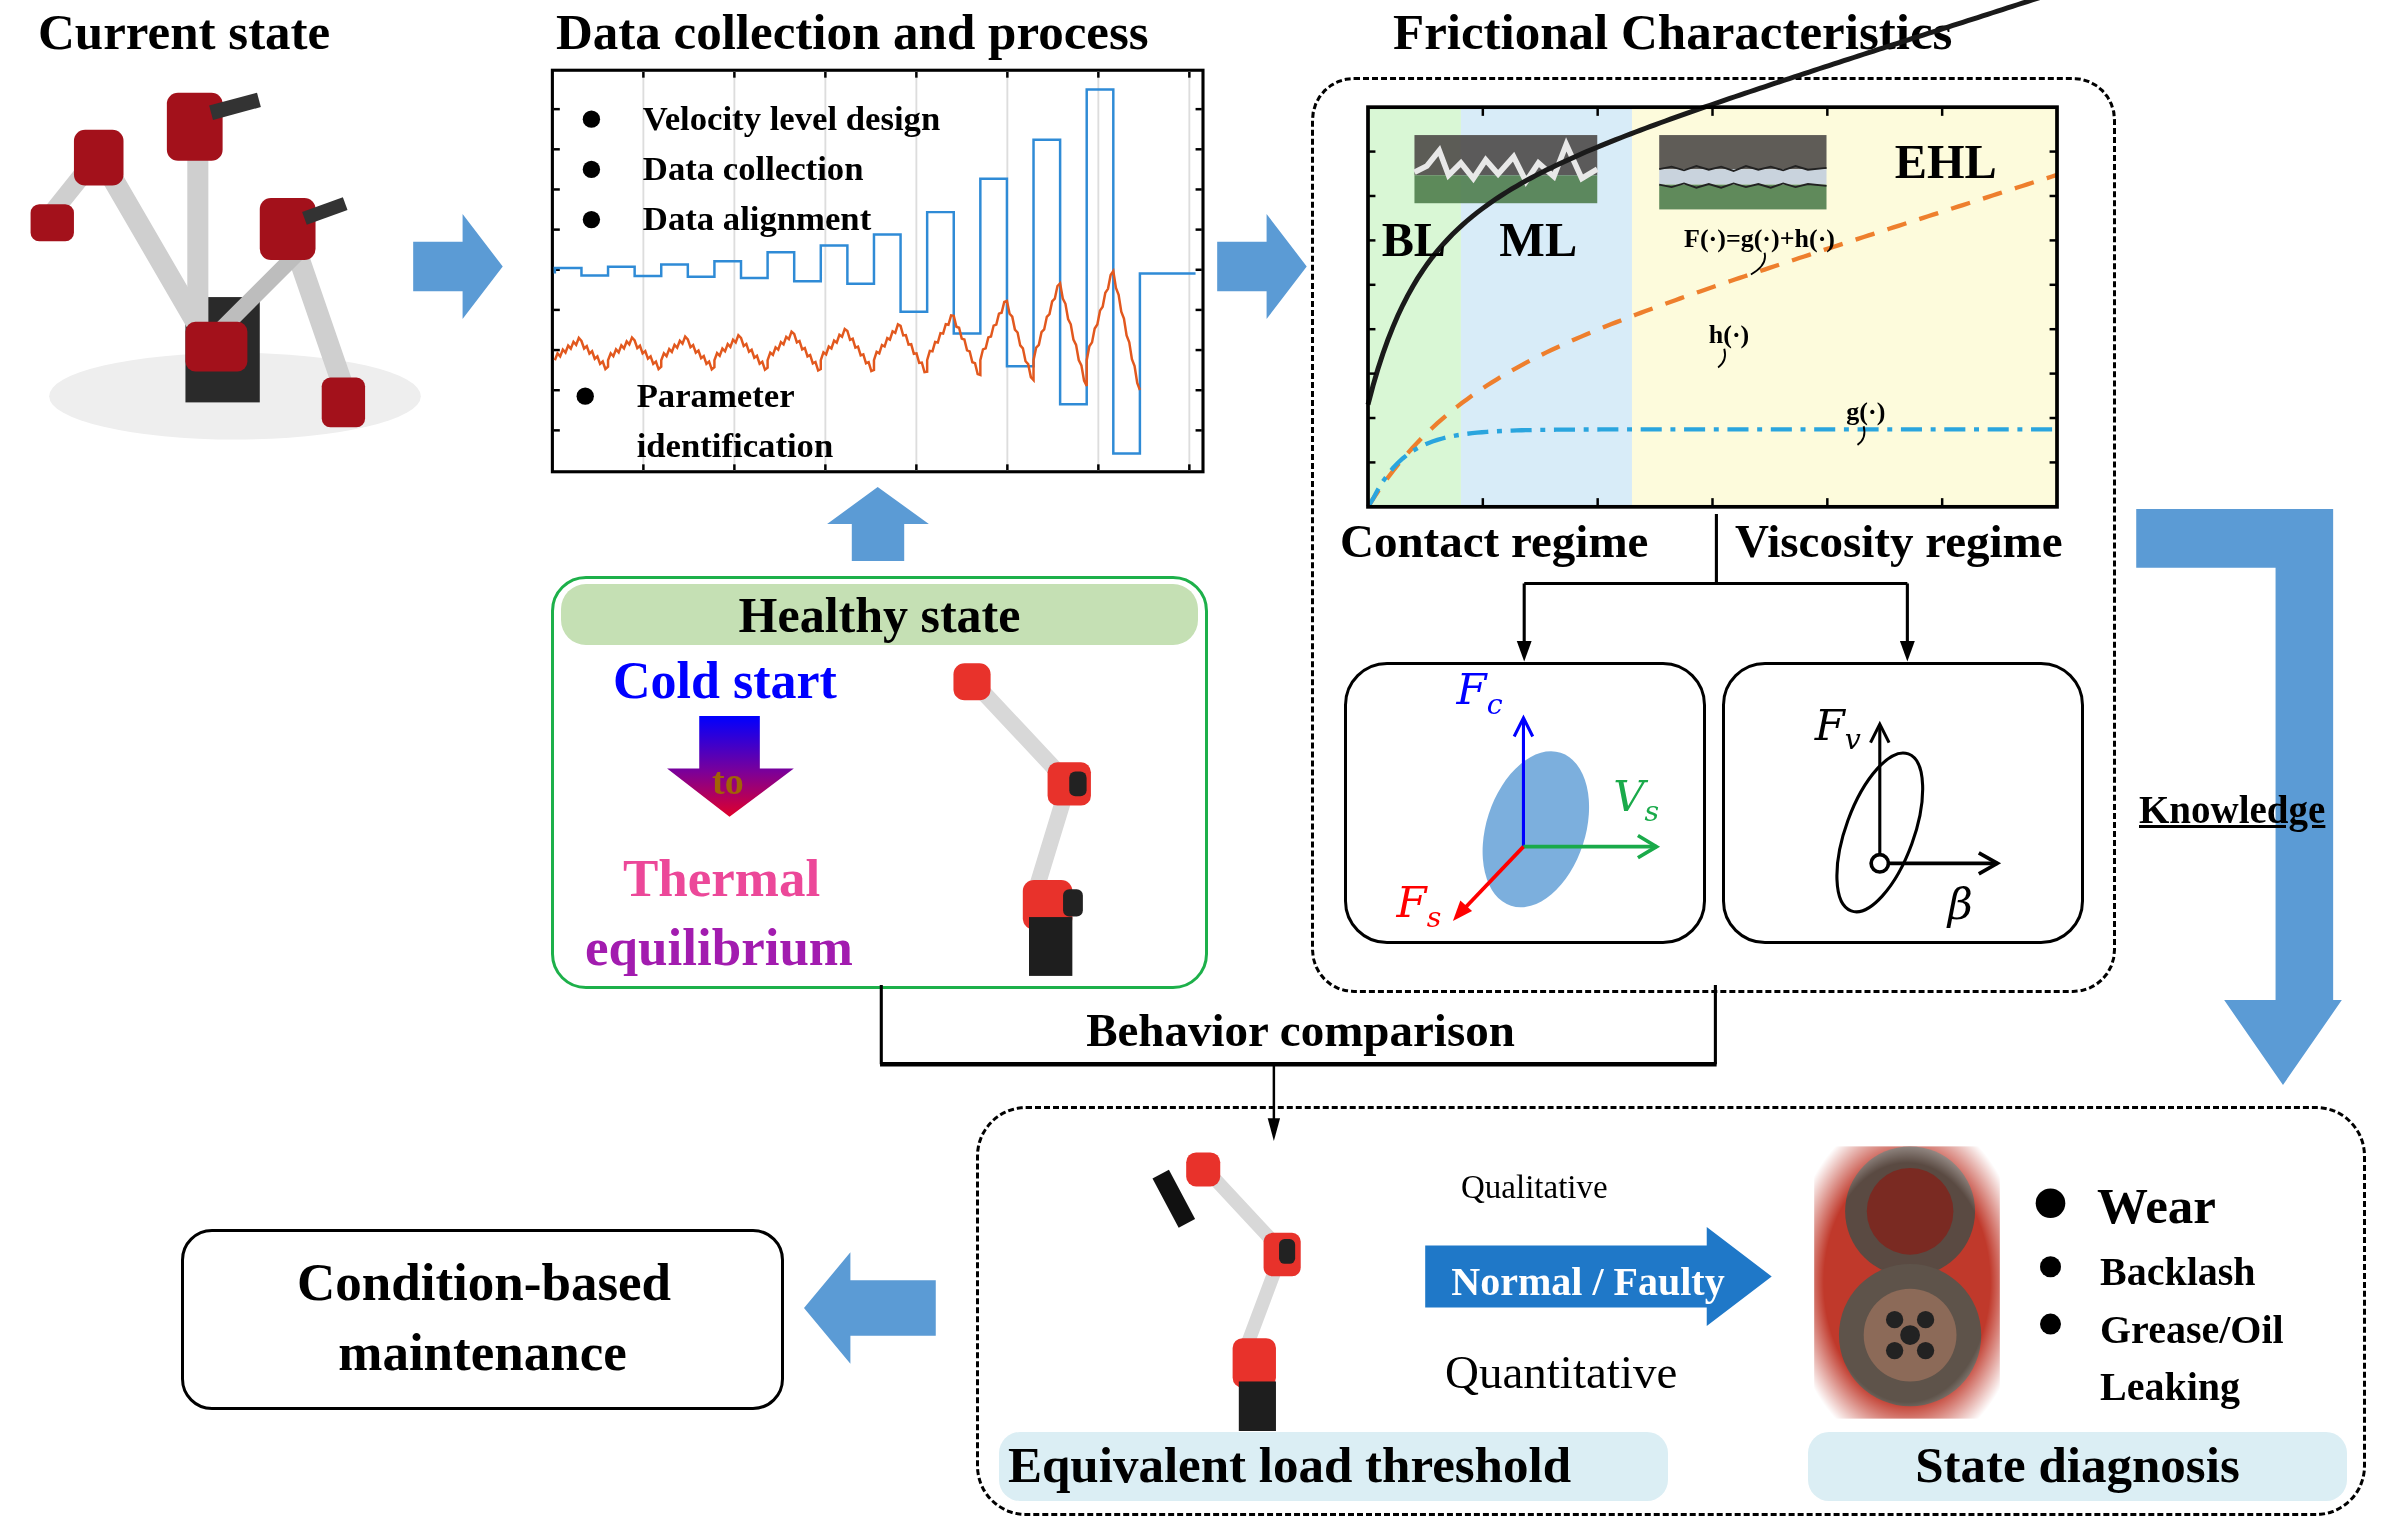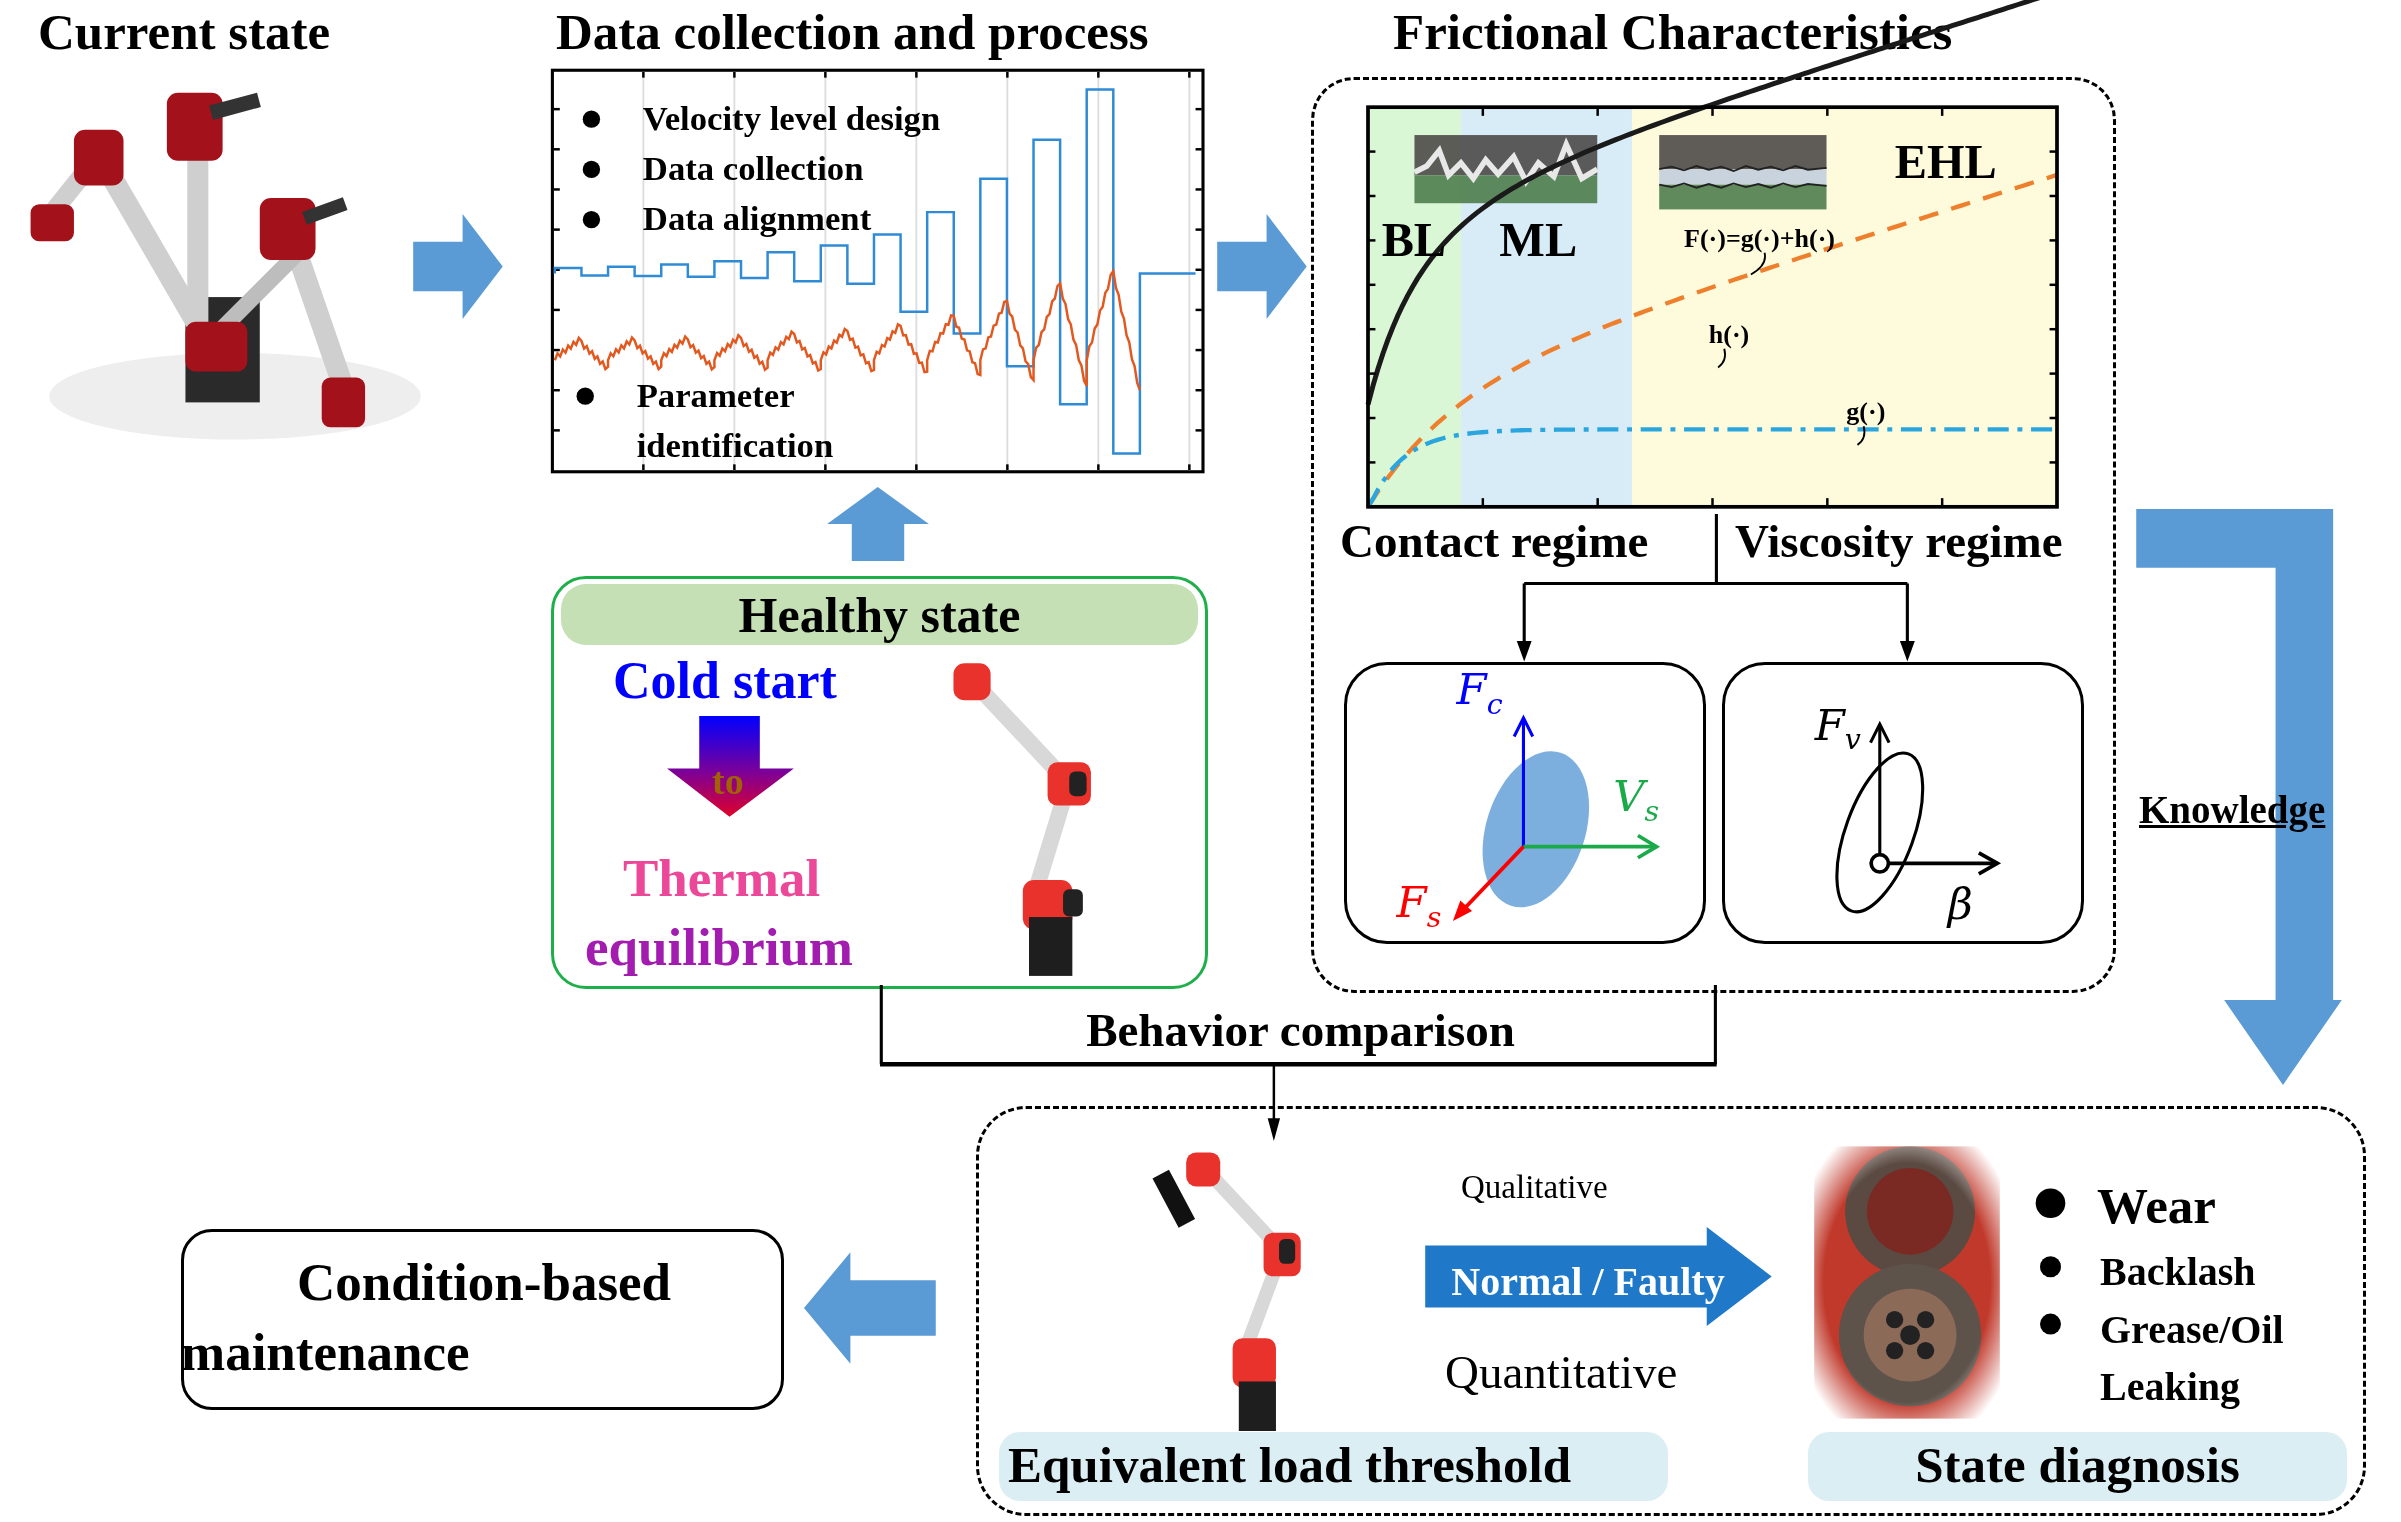--- a/index.html
+++ b/index.html
@@ -306,14 +306,14 @@
 <div class="abs" style="left:999px;top:1432px;width:669px;height:69px;background:#dbeef4;border-radius:21px;"></div>
 <div class="abs title" style="left:999px;top:1440px;width:581px;text-align:center;font-size:51px;">Equivalent load threshold</div>
 <div class="abs" style="left:1808px;top:1432px;width:539px;height:69px;background:#dbeef4;border-radius:21px;"></div>
 <div class="abs title" style="left:1808px;top:1440px;width:539px;text-align:center;font-size:51px;">State diagnosis</div>
 
 <svg style="left:804px;top:1252px;" width="133" height="112" viewBox="0 0 215 180">
   <polygon points="0,90 75,0 75,45 213,45 213,135 75,135 75,180" fill="#5b9bd5"></polygon>
 </svg>
 <div class="abs" style="left:181px;top:1229px;width:603px;height:181px;border:3.7px solid #000;border-radius:31px;box-sizing:border-box;background:#fff;"></div>
 <div class="abs title" style="left:181px;top:1256px;width:606px;text-align:center;font-size:53px;">Condition-based</div>
-<div class="abs title" style="left:181px;top:1326px;width:603px;font-size:53px;">maintenance</div>
+<div class="abs title" style="left:181px;top:1326px;width:603px;text-align:center;font-size:53px;">maintenance</div>
 
 
 </body></html>

